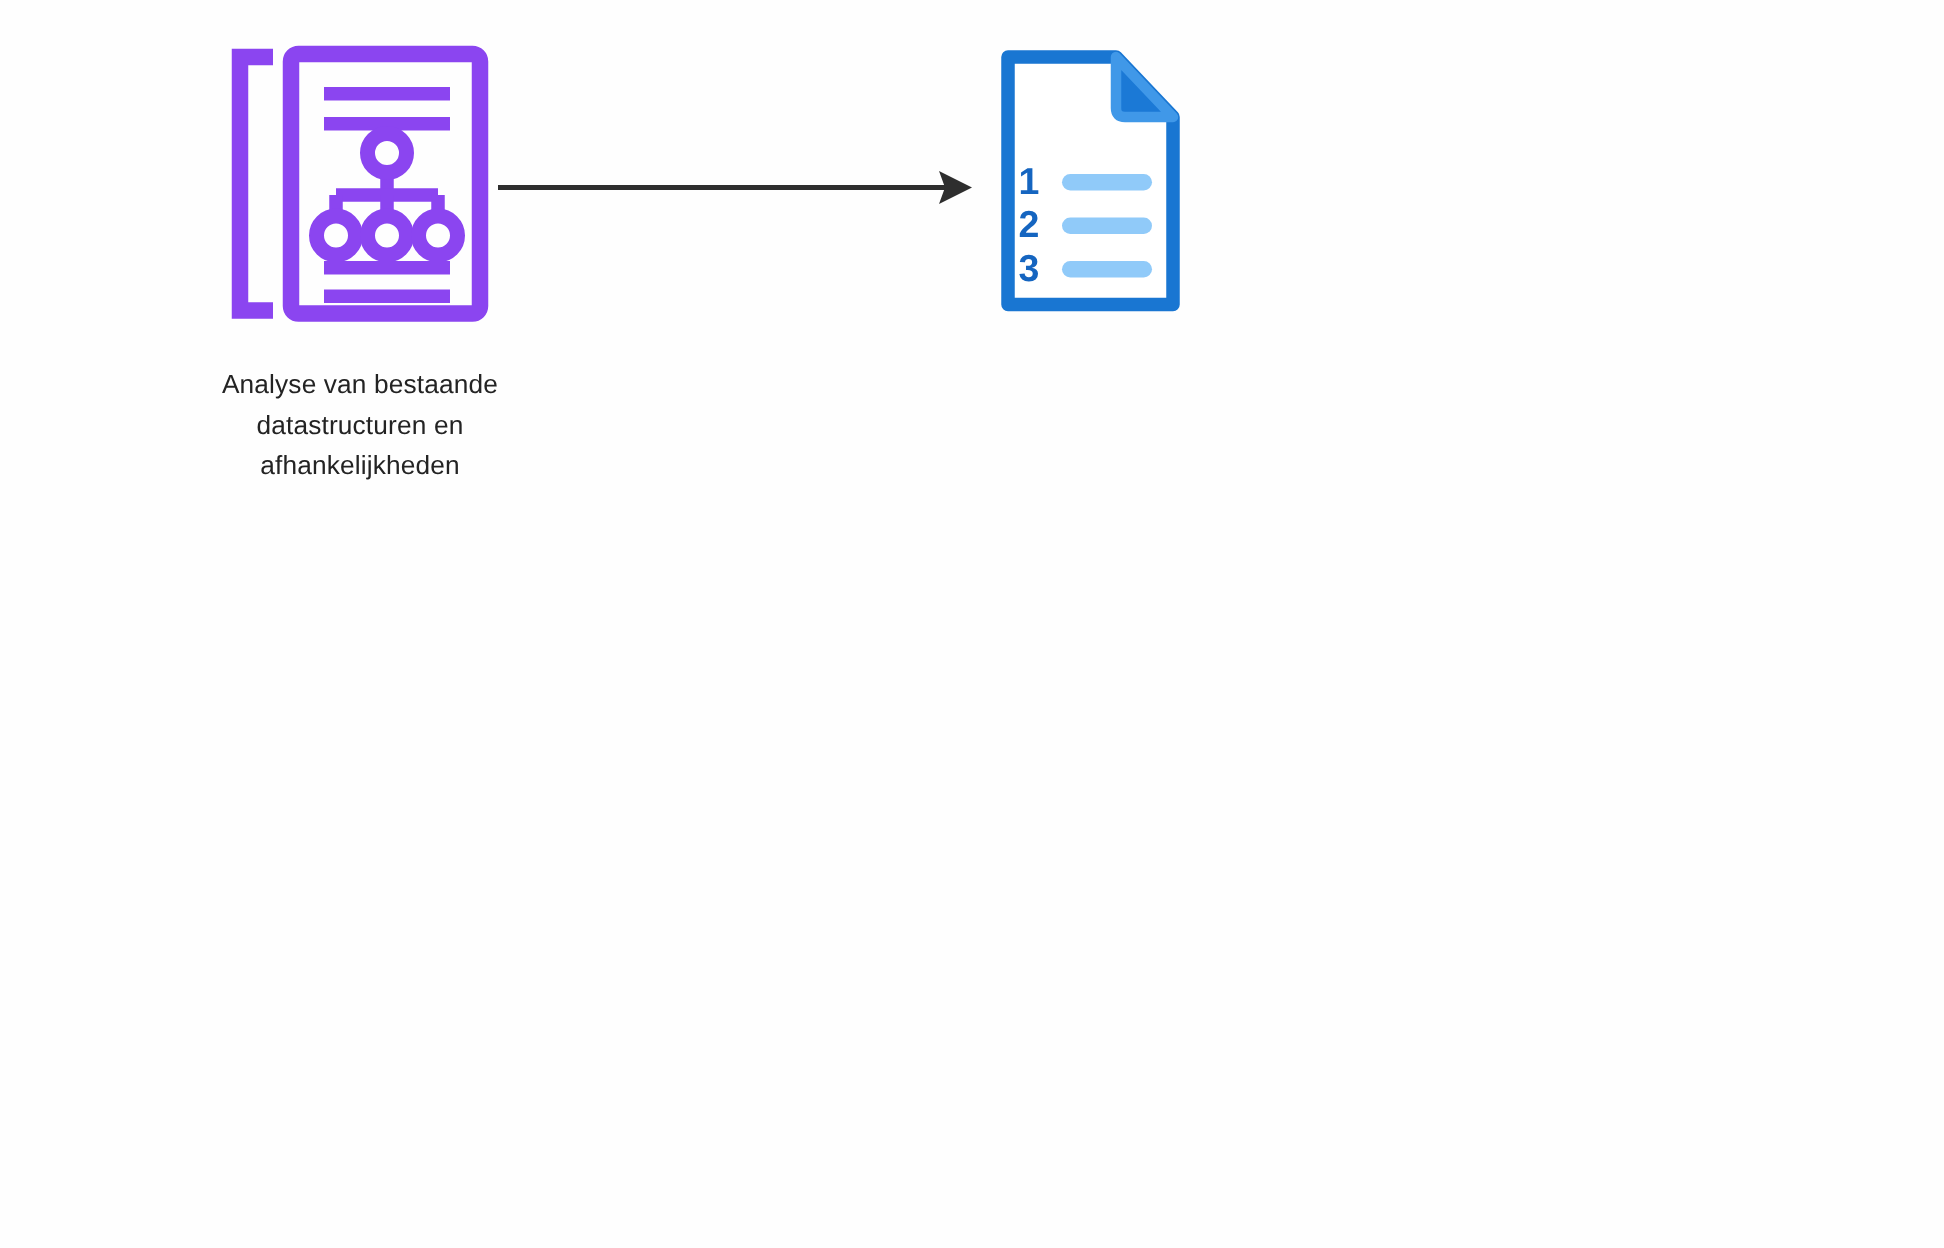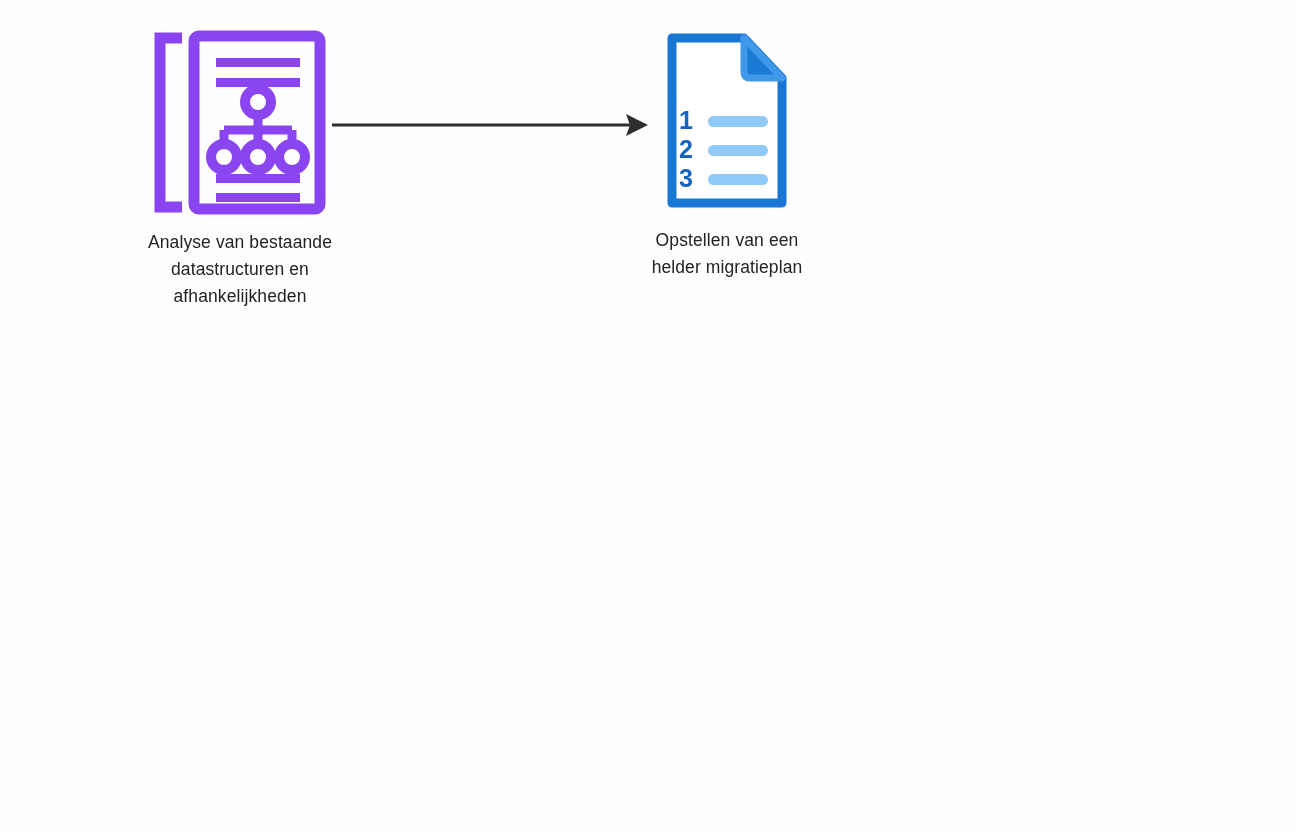--- a/index.html
+++ b/index.html
@@ -28,21 +28,21 @@
     flex-direction: column;
     align-items: center;
   }
 
   .icon-wrap {
     display: block;
     line-height: 0;
   }
 
   .node-label {
-    margin-top: 14px;
+    margin-top: 28px;
     font-size: 17.5px;
     line-height: 27px;
     color: #232323;
     text-align: center;
     white-space: pre-line;
     letter-spacing: 0.1px;
   }
 
   
   #node-analysis {
@@ -123,17 +123,15 @@
         <rect x="46" y="88" width="60" height="11" rx="5.5" fill="#90CAF9"></rect>
         <rect x="46" y="117" width="60" height="11" rx="5.5" fill="#90CAF9"></rect>
         <rect x="46" y="146" width="60" height="11" rx="5.5" fill="#90CAF9"></rect>
 
         <text x="24" y="101" text-anchor="middle" font-family="Liberation Sans, DejaVu Sans, sans-serif" font-size="25" font-weight="bold" fill="#1565C0">1</text>
         <text x="24" y="130" text-anchor="middle" font-family="Liberation Sans, DejaVu Sans, sans-serif" font-size="25" font-weight="bold" fill="#1565C0">2</text>
         <text x="24" y="159" text-anchor="middle" font-family="Liberation Sans, DejaVu Sans, sans-serif" font-size="25" font-weight="bold" fill="#1565C0">3</text>
       </svg>
     </span>
 
-    <div class="node-label">Opstellen van een
-helder migratieplan</div>
   </div>
 
 </div>
 
 </body></html>

